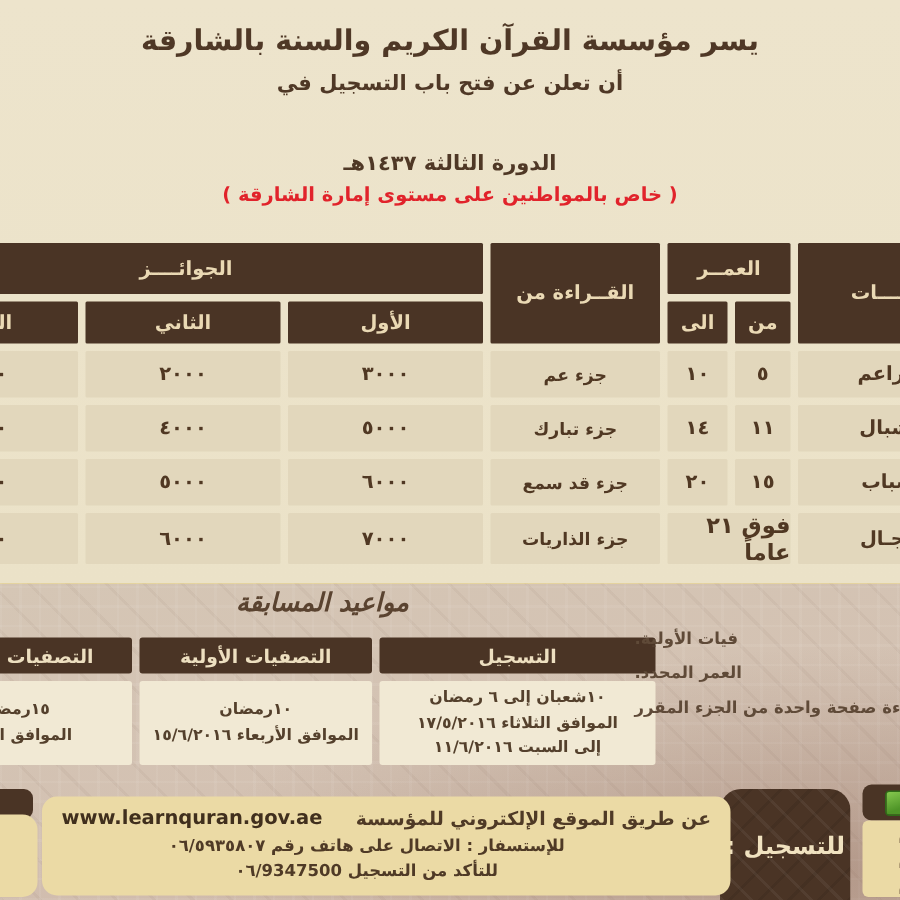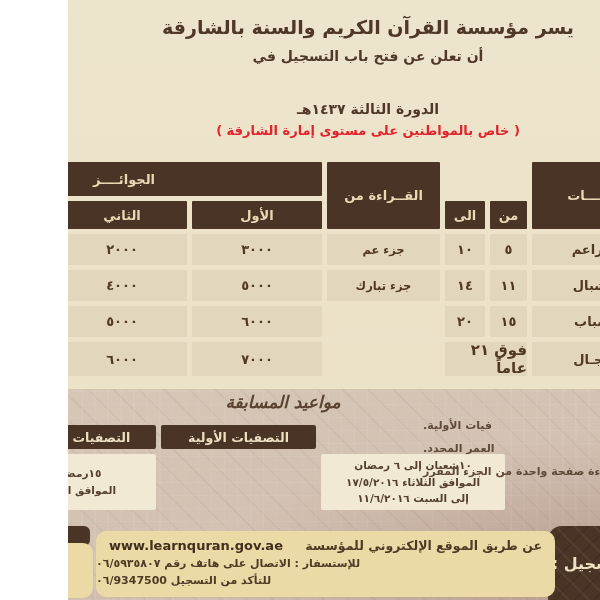--- a/index.html
+++ b/index.html
@@ -1,17 +1,17 @@
 <!DOCTYPE html>
 <html lang="ar" dir="rtl"><head>
 <meta charset="utf-8">
 <style>
   html,body{margin:0;padding:0;}
   #poster{
-    position:relative; width:532px; height:600px; overflow:hidden;
+    position:relative; width:600px; height:600px; overflow:hidden;
     font-family:"DejaVu Sans", sans-serif; font-weight:bold;
     direction:rtl;
     background:#fde047;
   }
   .abs{position:absolute;}
   
   #bg-top{left:0;top:0;width:600px;height:389px;
     background:linear-gradient(180deg,#ede4cc 0%,#ebe2c8 100%);}
   #bg-bottom{left:0;top:389px;width:600px;height:211px;
     background:
@@ -51,21 +51,21 @@
   #fin-h,#fin-b{left:-70px;width:158px;}
   
   #conds{right:-4px;top:419px;text-align:left;direction:rtl;color:#5f4a38;font-size:11px;}
   #conds div{white-space:nowrap;margin-bottom:10px;}
   
   #contact-box{left:28px;top:531px;width:459px;height:66px;background:#ebdaa5;border-radius:10px;
         color:#4f3a26;}
   #contact-line1{display:flex;justify-content:space-between;align-items:center;padding:7px 13px 0 13px;}
   #contact-line1 .lbl{font-size:12.5px;}
   #contact-line1 .url{direction:ltr;font-size:13px;color:#402f1d;}
-  .contact-row{text-align:left;padding-right:26px;font-size:11px;margin-top:4px;}
+  .contact-row{text-align:center;padding-right:26px;font-size:11px;margin-top:4px;}
   #reg-label-box{left:480px;top:526px;width:87px;height:74px;background:
         repeating-linear-gradient(45deg, rgba(255,255,255,.05) 0 2px, transparent 2px 14px),
         repeating-linear-gradient(-45deg, rgba(0,0,0,.08) 0 2px, transparent 2px 14px),
         #4a3425;
         border-radius:14px 14px 0 0;color:#f0e2c0;font-size:16px;
         display:flex;align-items:center;justify-content:center;}
   
   #app-head{left:575px;top:523px;width:35px;height:24px;background:#4a3425;border-radius:6px 0 0 6px;
         display:flex;align-items:center;}
   #app-icon{width:15px;height:15px;margin-left:4px;margin-right:3px;border-radius:3px;
@@ -87,20 +87,21 @@
   <div id="bg-bottom" class="abs"></div>
 
   <div id="h1" class="abs hline">يسر مؤسسة القرآن الكريم والسنة بالشارقة</div>
   <div id="h2" class="abs hline">أن تعلن عن فتح باب التسجيل في</div>
   <div id="h4" class="abs hline">الدورة الثالثة ١٤٣٧هـ</div>
   <div id="h5" class="abs hline">( خاص بالمواطنين على مستوى إمارة الشارقة )</div>
   <div id="logo-frag" class="abs">مؤسسة</div>
 
   <div id="tbl" class="abs">
     <div class="th" style="grid-area:1/1/3/2">الفئــــات</div>
+    <div class="th" style="grid-area:1/2/2/4">العمــر</div>
     <div class="th" style="grid-area:2/2/3/3">من</div>
     <div class="th" style="grid-area:2/3/3/4">الى</div>
     <div class="th" style="grid-area:1/4/3/5">القــراءة من</div>
     <div class="th" style="grid-area:1/5/2/8">الجوائــــز</div>
     <div class="th" style="grid-area:2/5/3/6">الأول</div>
     <div class="th" style="grid-area:2/6/3/7">الثاني</div>
     <div class="th" style="grid-area:2/7/3/8">الثالث</div>
 
     <div class="td" style="grid-area:3/1">البـراعم</div>
     <div class="td" style="grid-area:3/2">٥</div>
@@ -114,40 +115,47 @@
     <div class="td" style="grid-area:4/2">١١</div>
     <div class="td" style="grid-area:4/3">١٤</div>
     <div class="td reading" style="grid-area:4/4">جزء تبارك</div>
     <div class="td" style="grid-area:4/5">٥٠٠٠</div>
     <div class="td" style="grid-area:4/6">٤٠٠٠</div>
     <div class="td" style="grid-area:4/7">٣٠٠٠</div>
 
     <div class="td" style="grid-area:5/1">الشباب</div>
     <div class="td" style="grid-area:5/2">١٥</div>
     <div class="td" style="grid-area:5/3">٢٠</div>
+    <div class="td reading" style="grid-area:5/4">جزء قد سمع</div>
     <div class="td" style="grid-area:5/5">٦٠٠٠</div>
     <div class="td" style="grid-area:5/6">٥٠٠٠</div>
     <div class="td" style="grid-area:5/7">٤٠٠٠</div>
 
     <div class="td" style="grid-area:6/1">الرجـال</div>
     <div class="td merged" style="grid-area:6/2/7/4">فوق ٢١ عاماً</div>
+    <div class="td reading" style="grid-area:6/4">جزء الذاريات</div>
     <div class="td" style="grid-area:6/5">٧٠٠٠</div>
     <div class="td" style="grid-area:6/6">٦٠٠٠</div>
     <div class="td" style="grid-area:6/7">٥٠٠٠</div>
   </div>
 
   <div id="sched-title" class="abs">مواعيد المسابقة</div>
 
+  <div id="reg-h" class="abs sc-h">التسجيل</div>
   <div id="reg-b" class="abs sc-b">
     <div>١٠شعبان إلى ٦ رمضان</div>
     <div>الموافق الثلاثاء ١٧/٥/٢٠١٦</div>
     <div>إلى السبت ١١/٦/٢٠١٦</div>
   </div>
 
   <div id="pre-h" class="abs sc-h">التصفيات الأولية</div>
+  <div id="pre-b" class="abs sc-b">
+    <div>١٠رمضان</div>
+    <div>الموافق الأربعاء ١٥/٦/٢٠١٦</div>
+  </div>
 
   <div id="fin-h" class="abs sc-h">التصفيات النهائية</div>
   <div id="fin-b" class="abs sc-b">
     <div>١٥رمضان</div>
     <div>الموافق الأثنين</div>
   </div>
 
   <div id="conds" class="abs">
     <div>فيات الأولية.</div>
     <div>العمر المحدد.</div>

